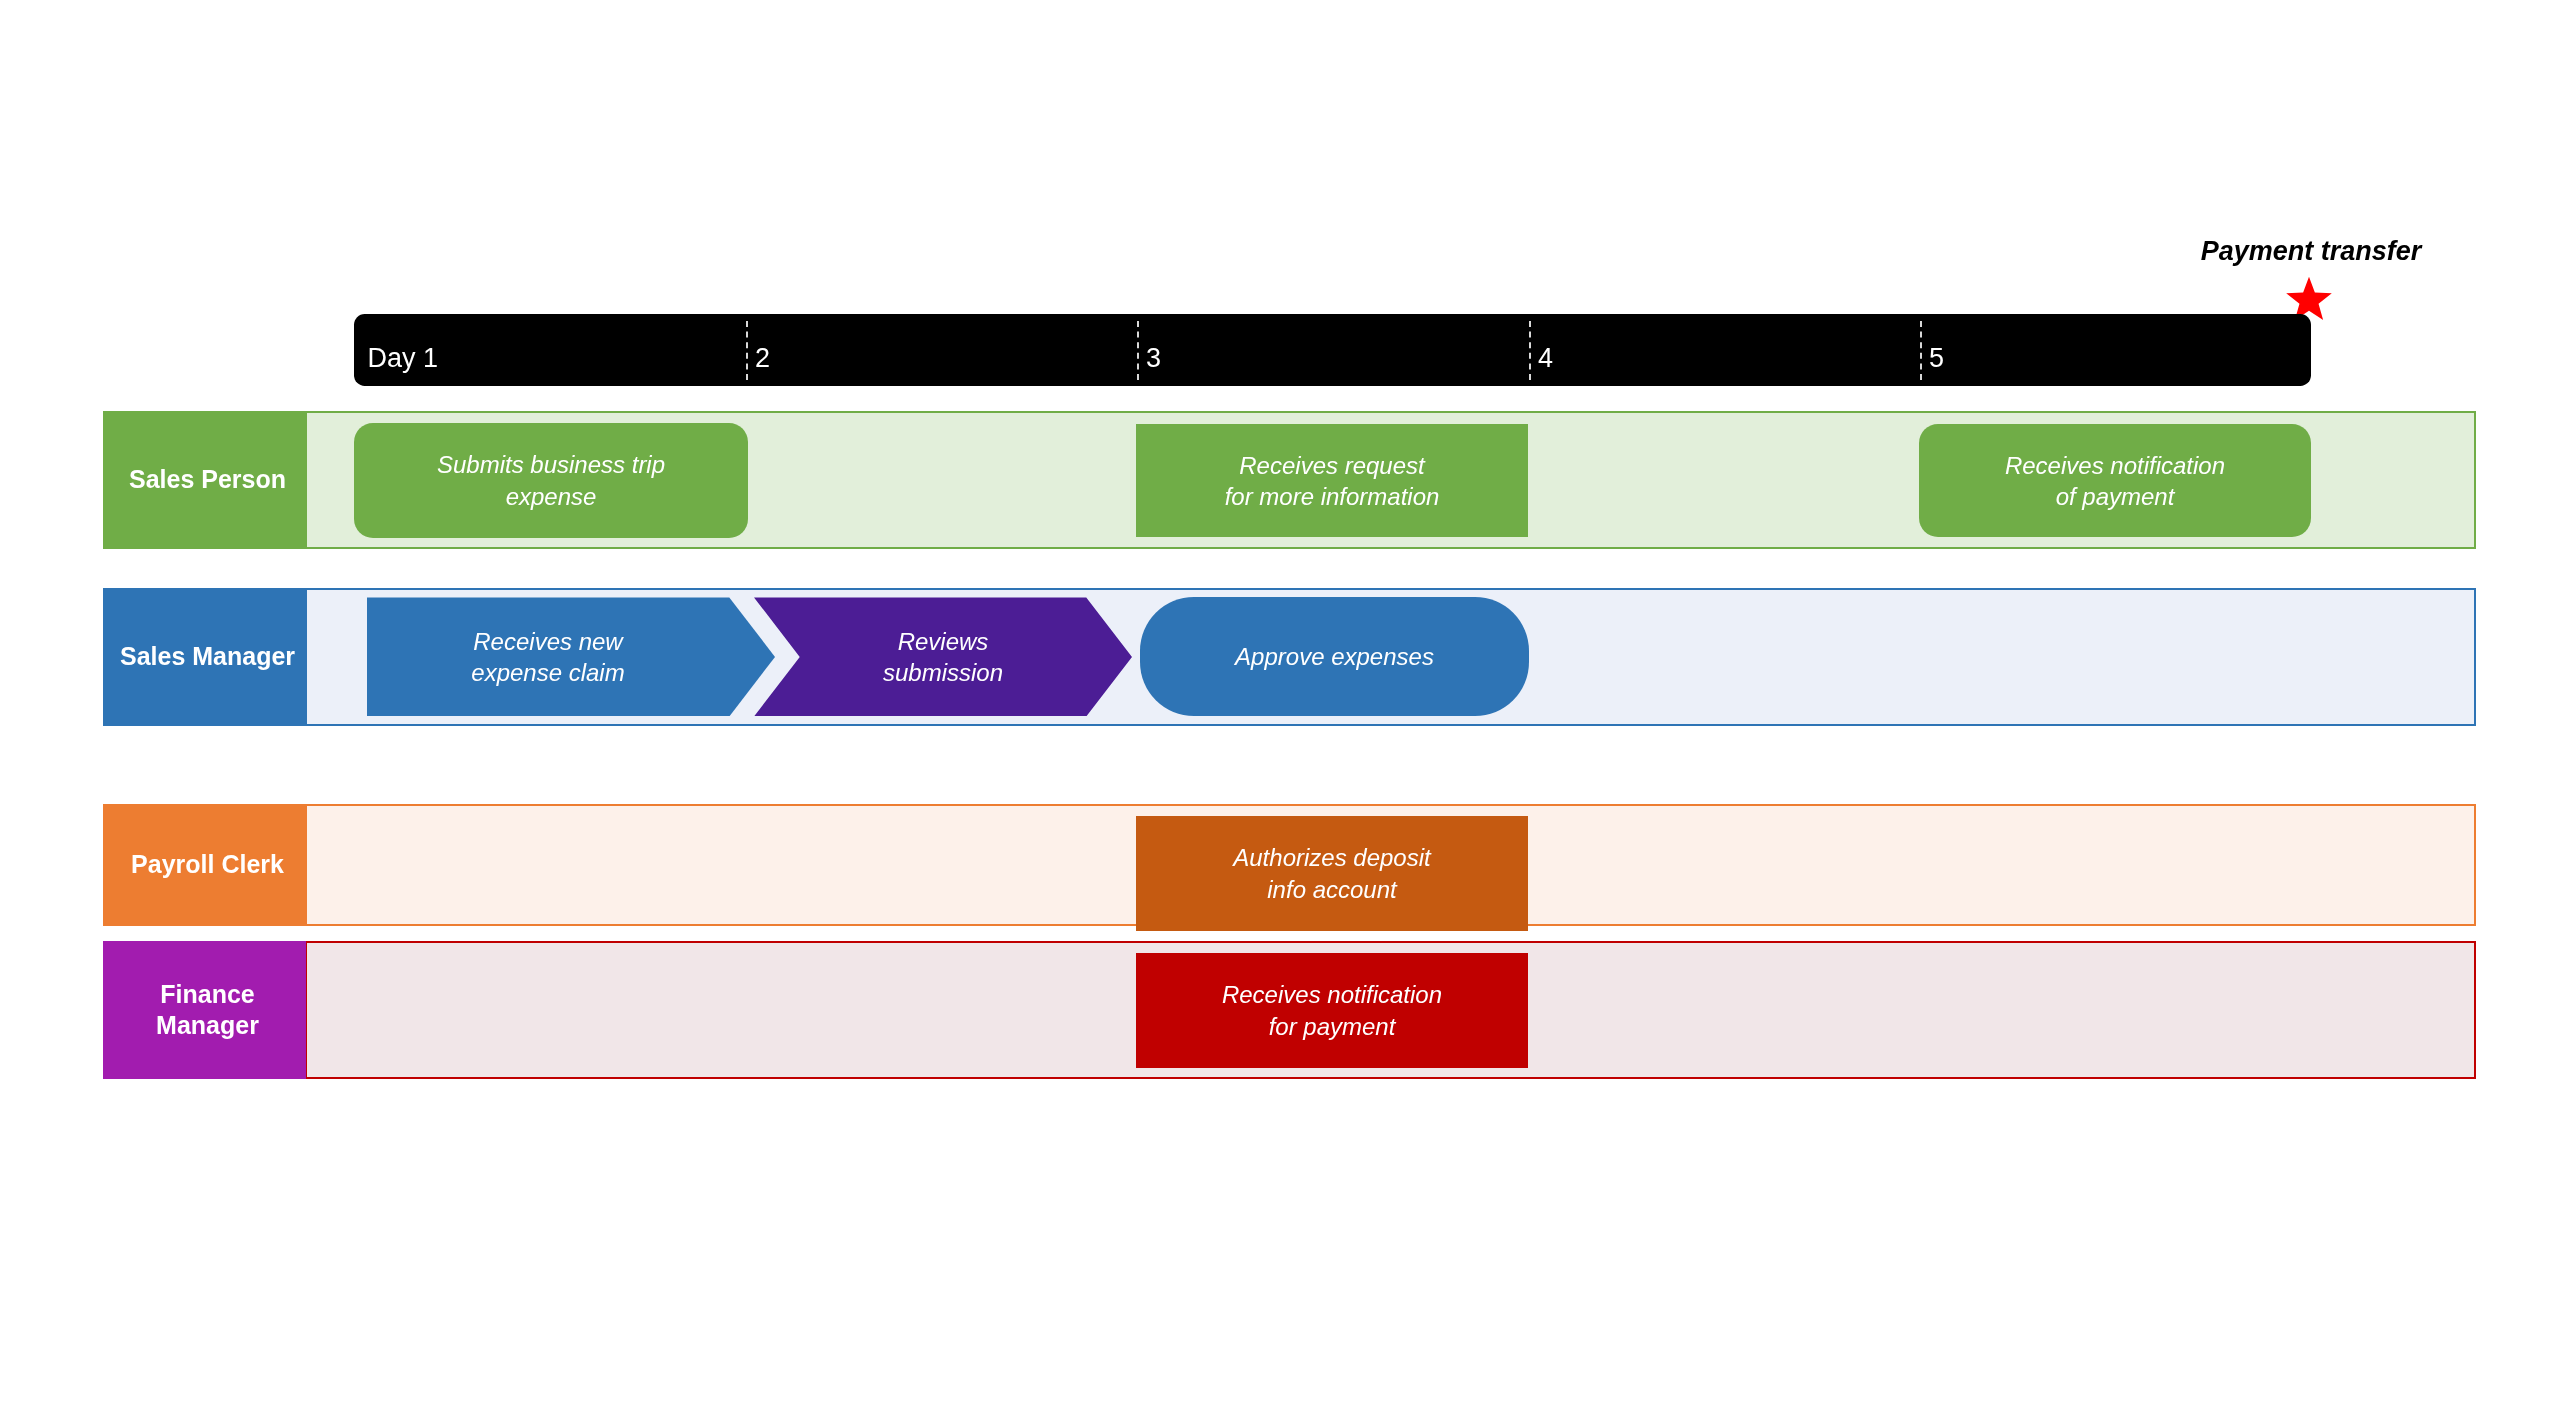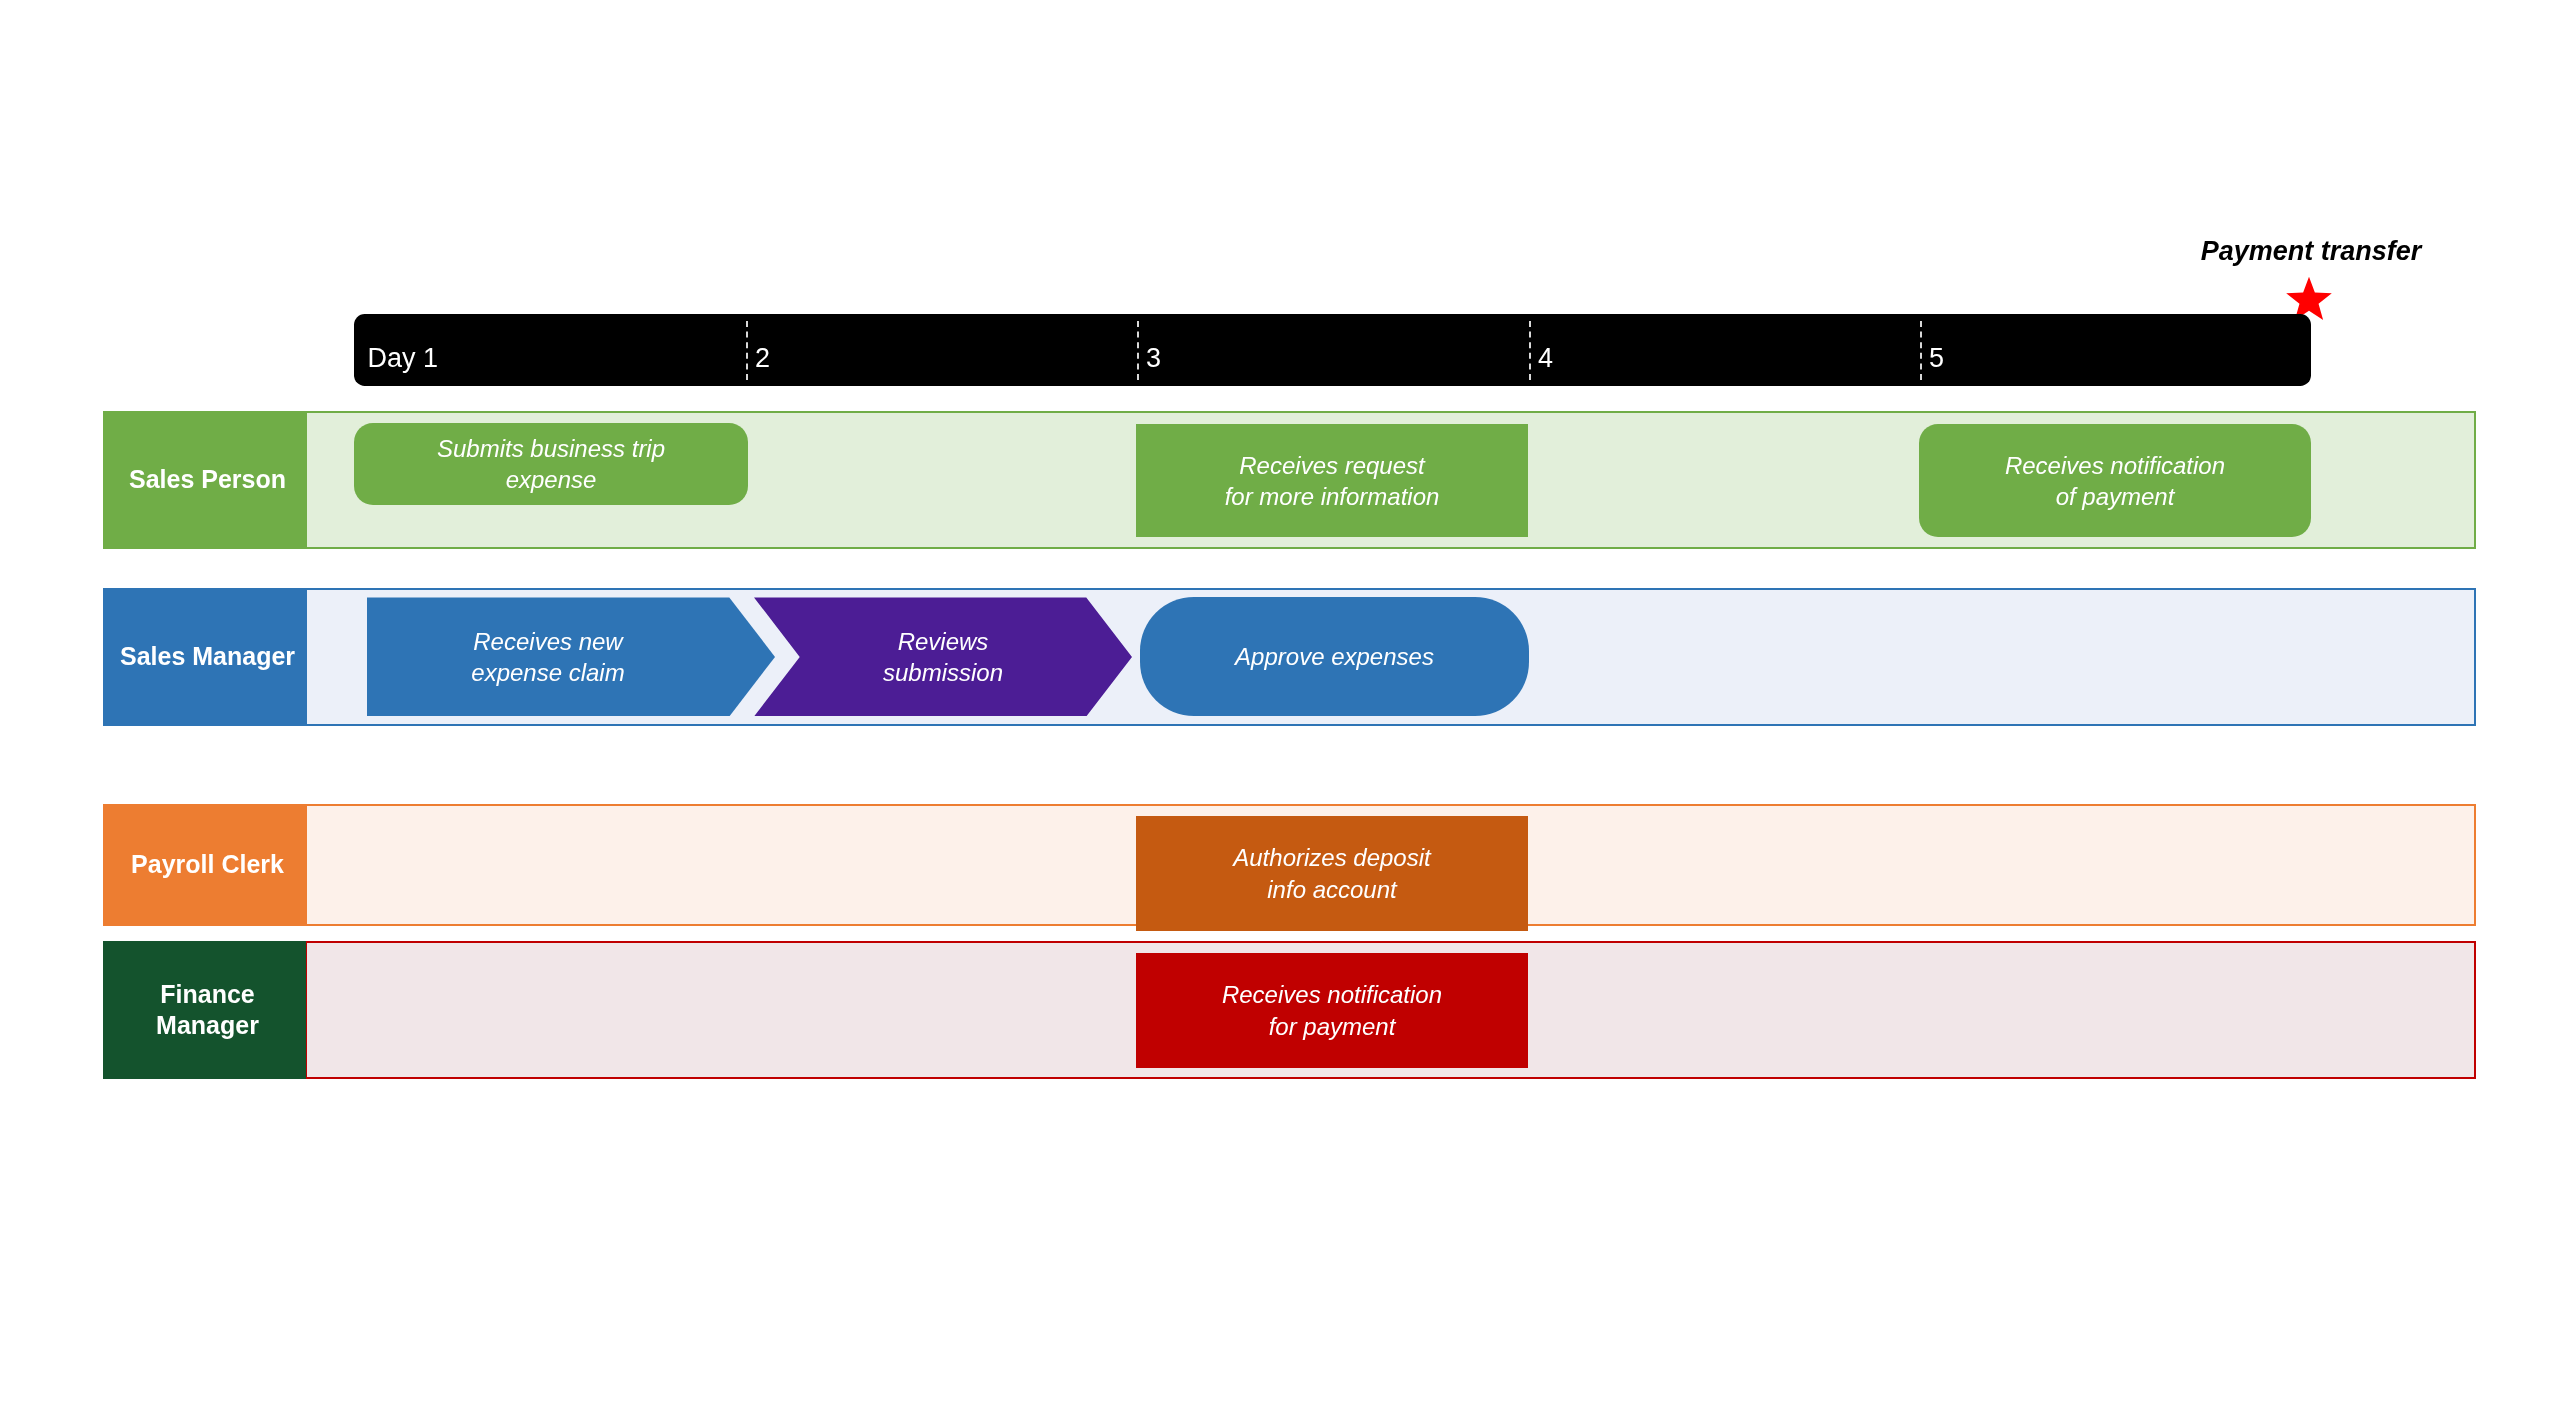--- a/index.html
+++ b/index.html
@@ -68,21 +68,21 @@
     <span class="day-label" style="left:792px">3</span>
     <div class="tick" style="left:1175px"></div>
     <span class="day-label" style="left:1184px">4</span>
     <div class="tick" style="left:1566px"></div>
     <span class="day-label" style="left:1575px">5</span>
   </div>
 
   <div class="lane" style="top:411px;height:138px">
     <div class="lane-track" style="background:#E2EFDA;border-color:#70AD47"></div>
     <div class="lane-label" style="background:#70AD47">Sales Person</div>
-    <div class="task rounded" style="left:354px;top:12px;width:394px;height:82px;background:#70AD47">Submits business trip
+    <div class="task rounded" style="left:354px;top:12px;width:394px;height:115px;background:#70AD47">Submits business trip
 expense</div>
     <div class="task" style="left:1136px;top:13.4px;width:392px;height:113px;background:#70AD47">Receives request
 for more information</div>
     <div class="task rounded" style="left:1919px;top:13.4px;width:392px;height:113px;background:#70AD47">Receives notification
 of payment</div>
   </div>
 
   <div class="lane" style="top:588px;height:138px">
     <div class="lane-track" style="background:#ECF0F9;border-color:#2E74B5"></div>
     <div class="lane-label" style="background:#2E74B5">Sales Manager</div>
@@ -95,20 +95,20 @@
 
   <div class="lane" style="top:804px;height:122px">
     <div class="lane-track" style="background:#FDF1EA;border-color:#ED7D31"></div>
     <div class="lane-label" style="background:#ED7D31">Payroll Clerk</div>
     <div class="task" style="left:1136px;top:12px;width:392px;height:115px;background:#C55A11">Authorizes deposit
 info account</div>
   </div>
 
   <div class="lane" style="top:941px;height:138px">
     <div class="lane-track" style="background:#F1E6E8;border-color:#C00000"></div>
-    <div class="lane-label" style="background:#14532d">Finance
+    <div class="lane-label" style="background:#a21caf">Finance
 Manager</div>
     <div class="task" style="left:1136px;top:12px;width:392px;height:115px;background:#C00000">Receives notification
 for payment</div>
   </div>
 
 </div>
 
 
 </body></html>

